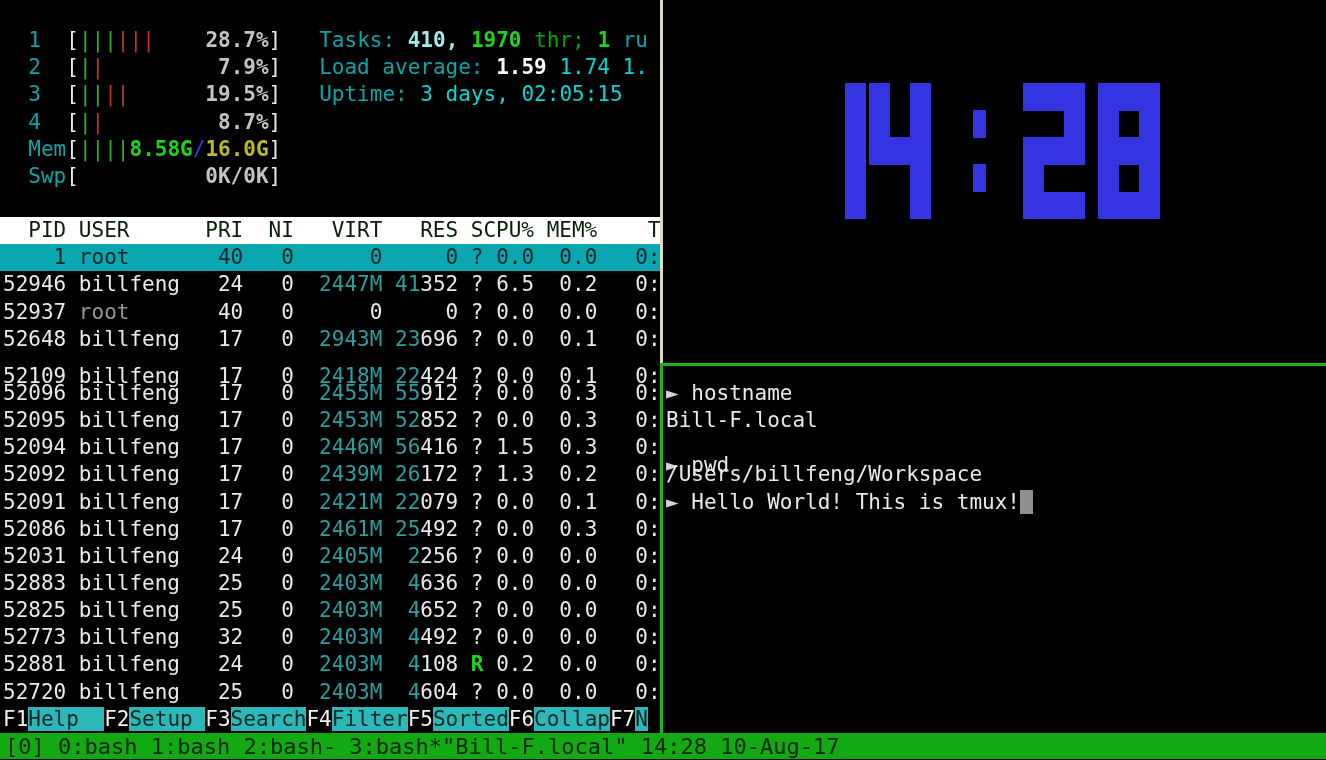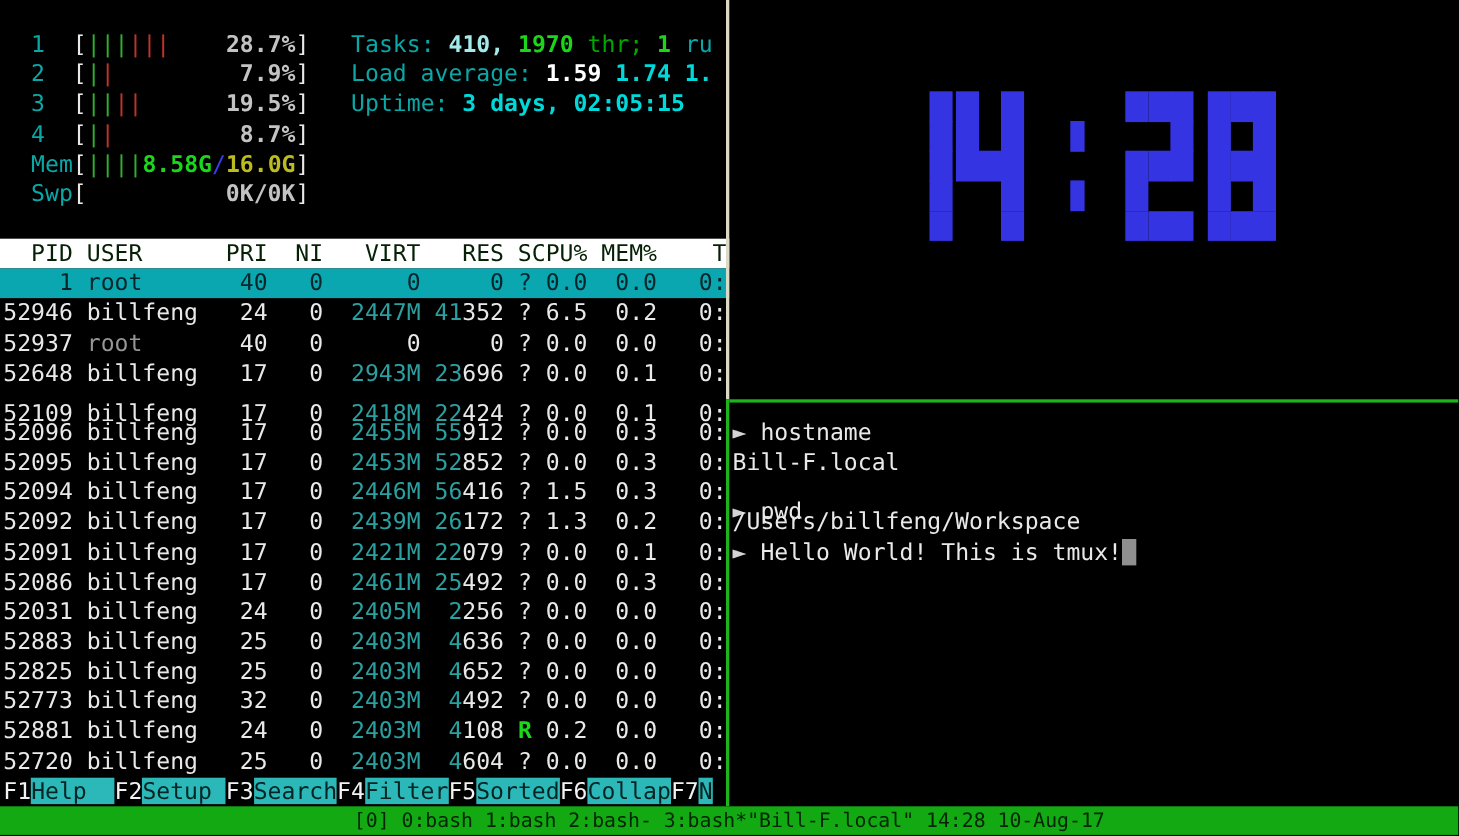--- a/index.html
+++ b/index.html
@@ -6,43 +6,43 @@
   .screen{position:relative;width:1326px;height:760px;background:#000;overflow:hidden;
           font-family:"DejaVu Sans Mono",monospace;}
   .trow{position:absolute;left:0;white-space:pre;font-size:21px;line-height:27.143px;height:27.143px;}
   .pane{position:absolute;}
   
   .white{color:#e9e9e9}
   .bwhite{color:#ffffff;font-weight:bold}
   .bgray{color:#c3c3c3;font-weight:bold}
   .dgray{color:#969696}
   .cyan{color:#0aa7a7}
-  .bcyan{color:#00d9d9;font-weight:bold}
+  .bcyan{color:#00d9d9;font-weight:normal}
   .pcyan{color:#a5eaea;font-weight:bold}
   .teal{color:#2aa0a0}
   .green{color:#00a800}
   .bgreen{color:#1bd61b;font-weight:bold}
   .pgreen{color:#2fae2f}
   .pred{color:#bf332b}
   .blue{color:#3b3bf0}
   .yellow{color:#bcbc20;font-weight:bold}
   .hdr-row{background:#ffffff;width:660px;}
   .hdr-row span{color:#062006}
   .sel-row{background:#0aa7b0;width:660px;}
   .sel-row span{color:#04262a !important;font-weight:normal !important}
   .fkey-key{color:#f2f2f2}
   .fkey-label{background:#2cb8b8;color:#052525}
   .prompt{color:#d4d4d4}
   .cursor{background:#8f8f8f;color:#8f8f8f}
   .vb1{position:absolute;left:660px;top:0;width:3px;height:363px;background:#dadac6}
   .vb2{position:absolute;left:660px;top:363px;width:3px;height:370px;background:#1db41d}
   .hb{position:absolute;left:663px;top:363px;width:663px;height:3px;background:#1db41d}
   .status-bar{position:absolute;left:0;top:733px;width:1326px;height:26px;background:#12a912;
-              display:flex;justify-content:center;align-items:center;box-sizing:border-box;
-              padding:0 5px;font-size:18px;line-height:27px;color:#032503;}
+              display:flex;justify-content:flex-start;align-items:center;box-sizing:border-box;
+              padding:0 5px;font-size:22px;line-height:27px;color:#032503;}
   .cblock{position:absolute;}
 </style>
 </head>
 <body>
 
 <div class="screen">
   <div class="pane" id="htop-pane" style="left:0;top:0;width:660px;height:547px;">
       <div class="trow" style="top: 27.1428px; padding-left: 3px;"><span class="cyan">  1  </span><span class="white">[</span><span class="pgreen">|</span><span class="pgreen">|</span><span class="pgreen">|</span><span class="pred">|</span><span class="pred">|</span><span class="pred">|</span><span>    </span><span class="bgray">28.7%</span><span class="white">]</span><span>   </span><span class="cyan">Tasks: </span><span class="pcyan">410, </span><span class="bgreen">1970 </span><span class="green">thr; </span><span class="bgreen">1 </span><span class="cyan">ru</span></div>
       <div class="trow" style="top: 54.2856px; padding-left: 3px;"><span class="cyan">  2  </span><span class="white">[</span><span class="pgreen">|</span><span class="pred">|</span><span>         </span><span class="bgray">7.9%</span><span class="white">]</span><span>   </span><span class="cyan">Load average: </span><span class="bwhite">1.59 </span><span class="bcyan">1.74 </span><span class="bcyan">1.</span></div>
       <div class="trow" style="top: 81.4284px; padding-left: 3px;"><span class="cyan">  3  </span><span class="white">[</span><span class="pgreen">|</span><span class="pgreen">|</span><span class="pred">|</span><span class="pred">|</span><span>      </span><span class="bgray">19.5%</span><span class="white">]</span><span>   </span><span class="cyan">Uptime: </span><span class="bcyan">3 days, 02:05:15</span></div>

